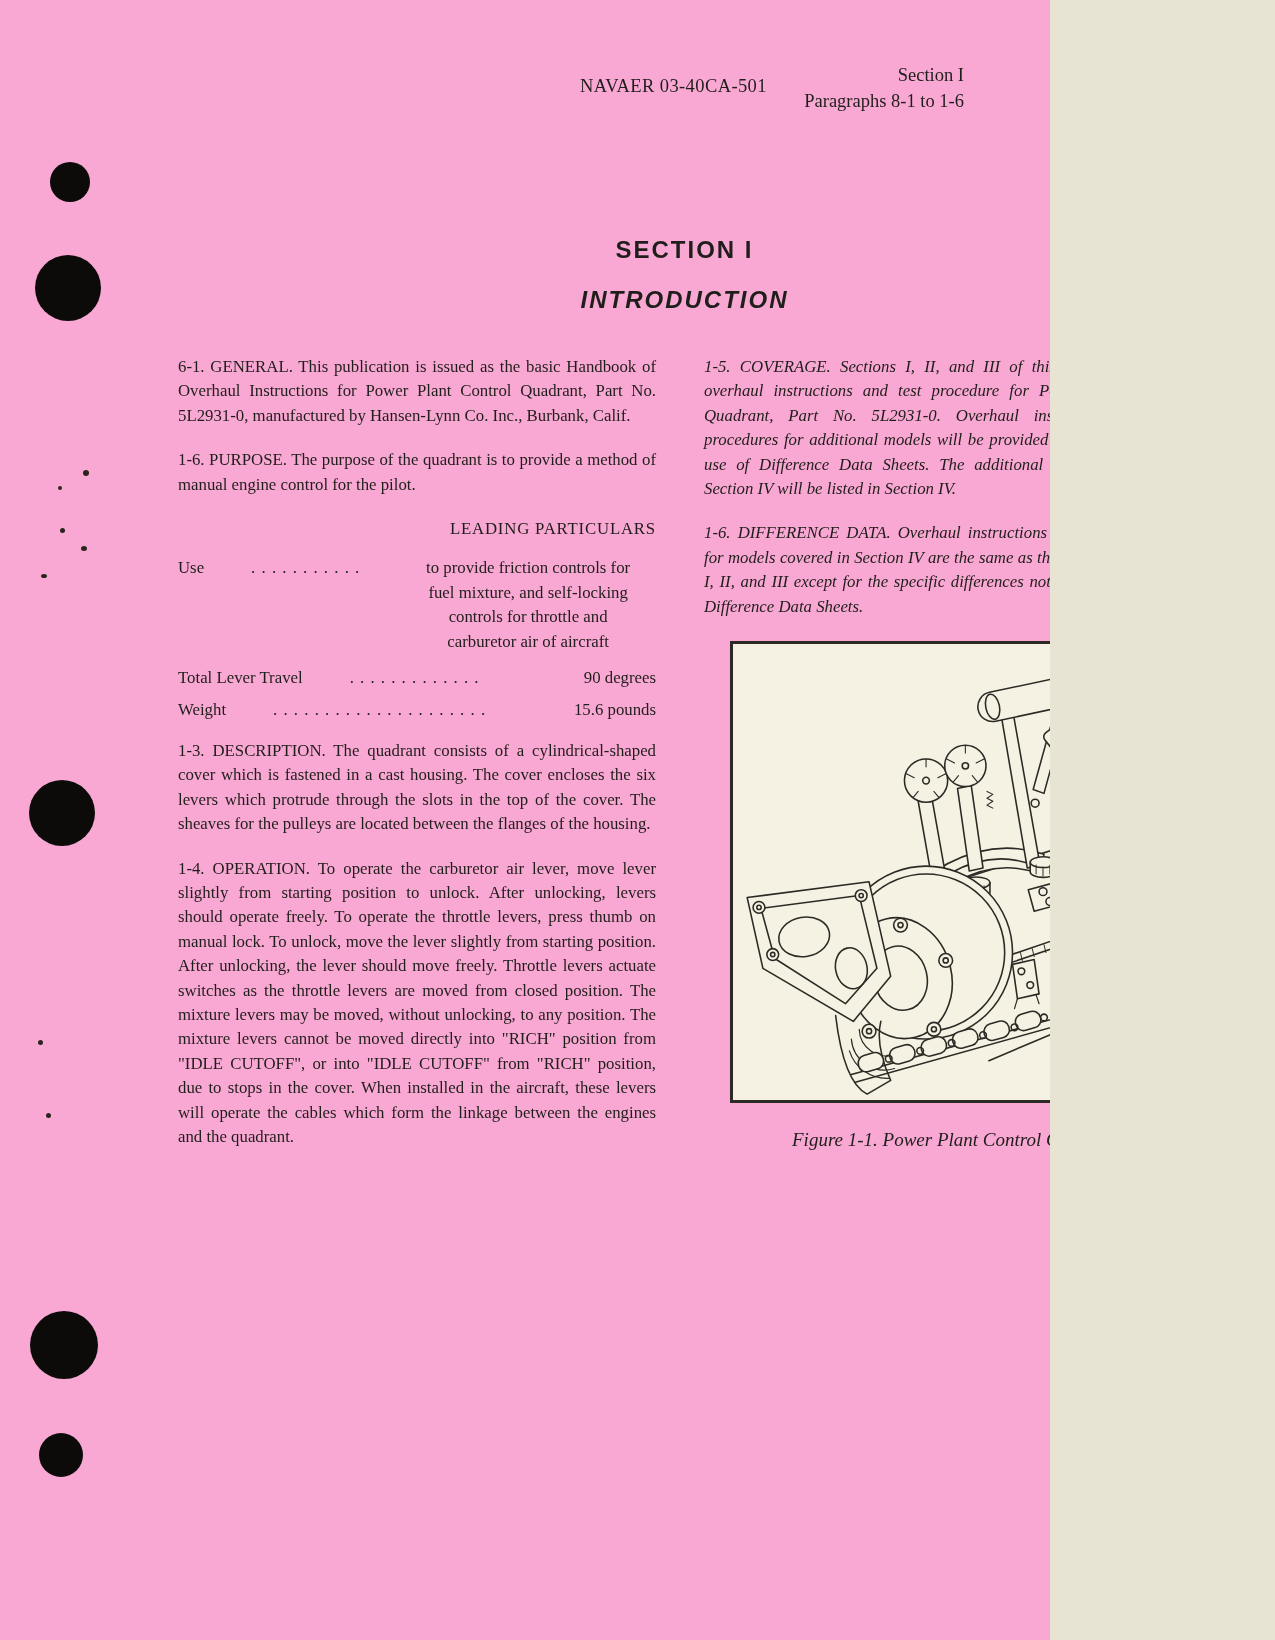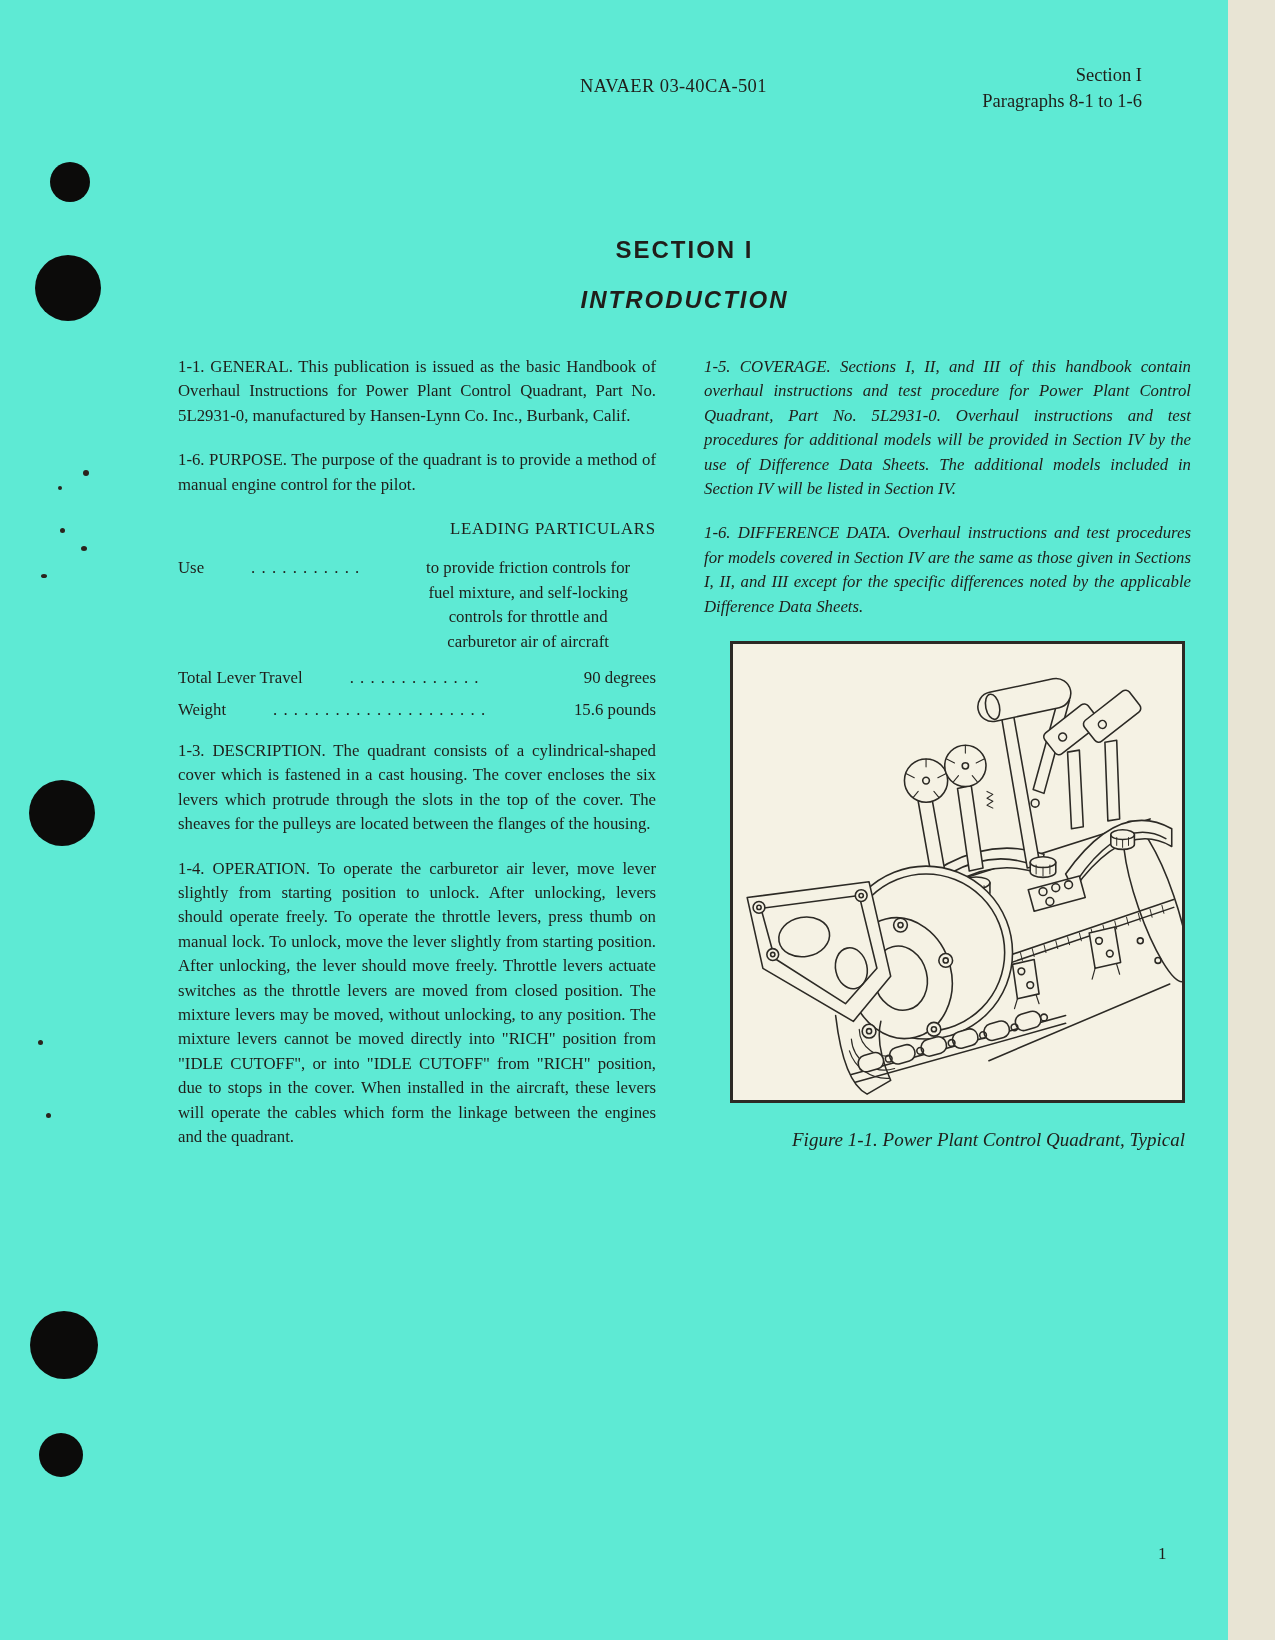--- a/index.html
+++ b/index.html
@@ -1,19 +1,19 @@
 <!DOCTYPE html>
 <html><head>
 <meta charset="utf-8">
 <style>
   html,body{margin:0;padding:0;}
   body{width:1275px;height:1640px;background:#e8e4d4;}
   .page{
-    position:relative;width:1228px;height:1640px;overflow:hidden;
-    background:#5eead4;
+    position:relative;width:1050px;height:1640px;overflow:hidden;
+    background:#f9a8d4;
     color:#201e1a;
     font-family:"Liberation Serif", serif;
   }
   
   .doc-number{position:absolute;top:76px;left:580px;font-size:18.5px;letter-spacing:.4px;}
   .header-right{position:absolute;top:62px;right:86px;text-align:right;font-size:18.5px;line-height:26px;}
   
   .title-block{position:absolute;top:236px;left:178px;width:1013px;text-align:center;
     font-family:"Liberation Sans", sans-serif;font-weight:bold;}
   .title-section{font-size:24px;letter-spacing:2px;}
@@ -66,21 +66,21 @@
     <div>Section I</div>
     <div>Paragraphs 8-1 to 1-6</div>
   </div>
 
   <div class="title-block">
     <div class="title-section">SECTION I</div>
     <div class="title-name">INTRODUCTION</div>
   </div>
 
   <div class="col col-left">
-    <p>1-1.  GENERAL.  This publication is issued as the basic Handbook of Overhaul Instructions for Power Plant Control Quadrant, Part No. 5L2931-0, manufactured by Hansen-Lynn Co. Inc., Burbank, Calif.</p>
+    <p>6-1.  GENERAL.  This publication is issued as the basic Handbook of Overhaul Instructions for Power Plant Control Quadrant, Part No. 5L2931-0, manufactured by Hansen-Lynn Co. Inc., Burbank, Calif.</p>
     <p>1-6.  PURPOSE.  The purpose of the quadrant is to provide a method of manual engine control for the pilot.</p>
 
     <div class="lp-heading">LEADING PARTICULARS</div>
 
     <div class="lp-row use">
       <span class="lp-label">Use</span>
       <span class="lp-dots">. . . . . . . . . . .</span>
       <span class="lp-multi">
         <span>to provide friction controls for</span><br>
         <span>fuel mixture, and self-locking</span><br>

